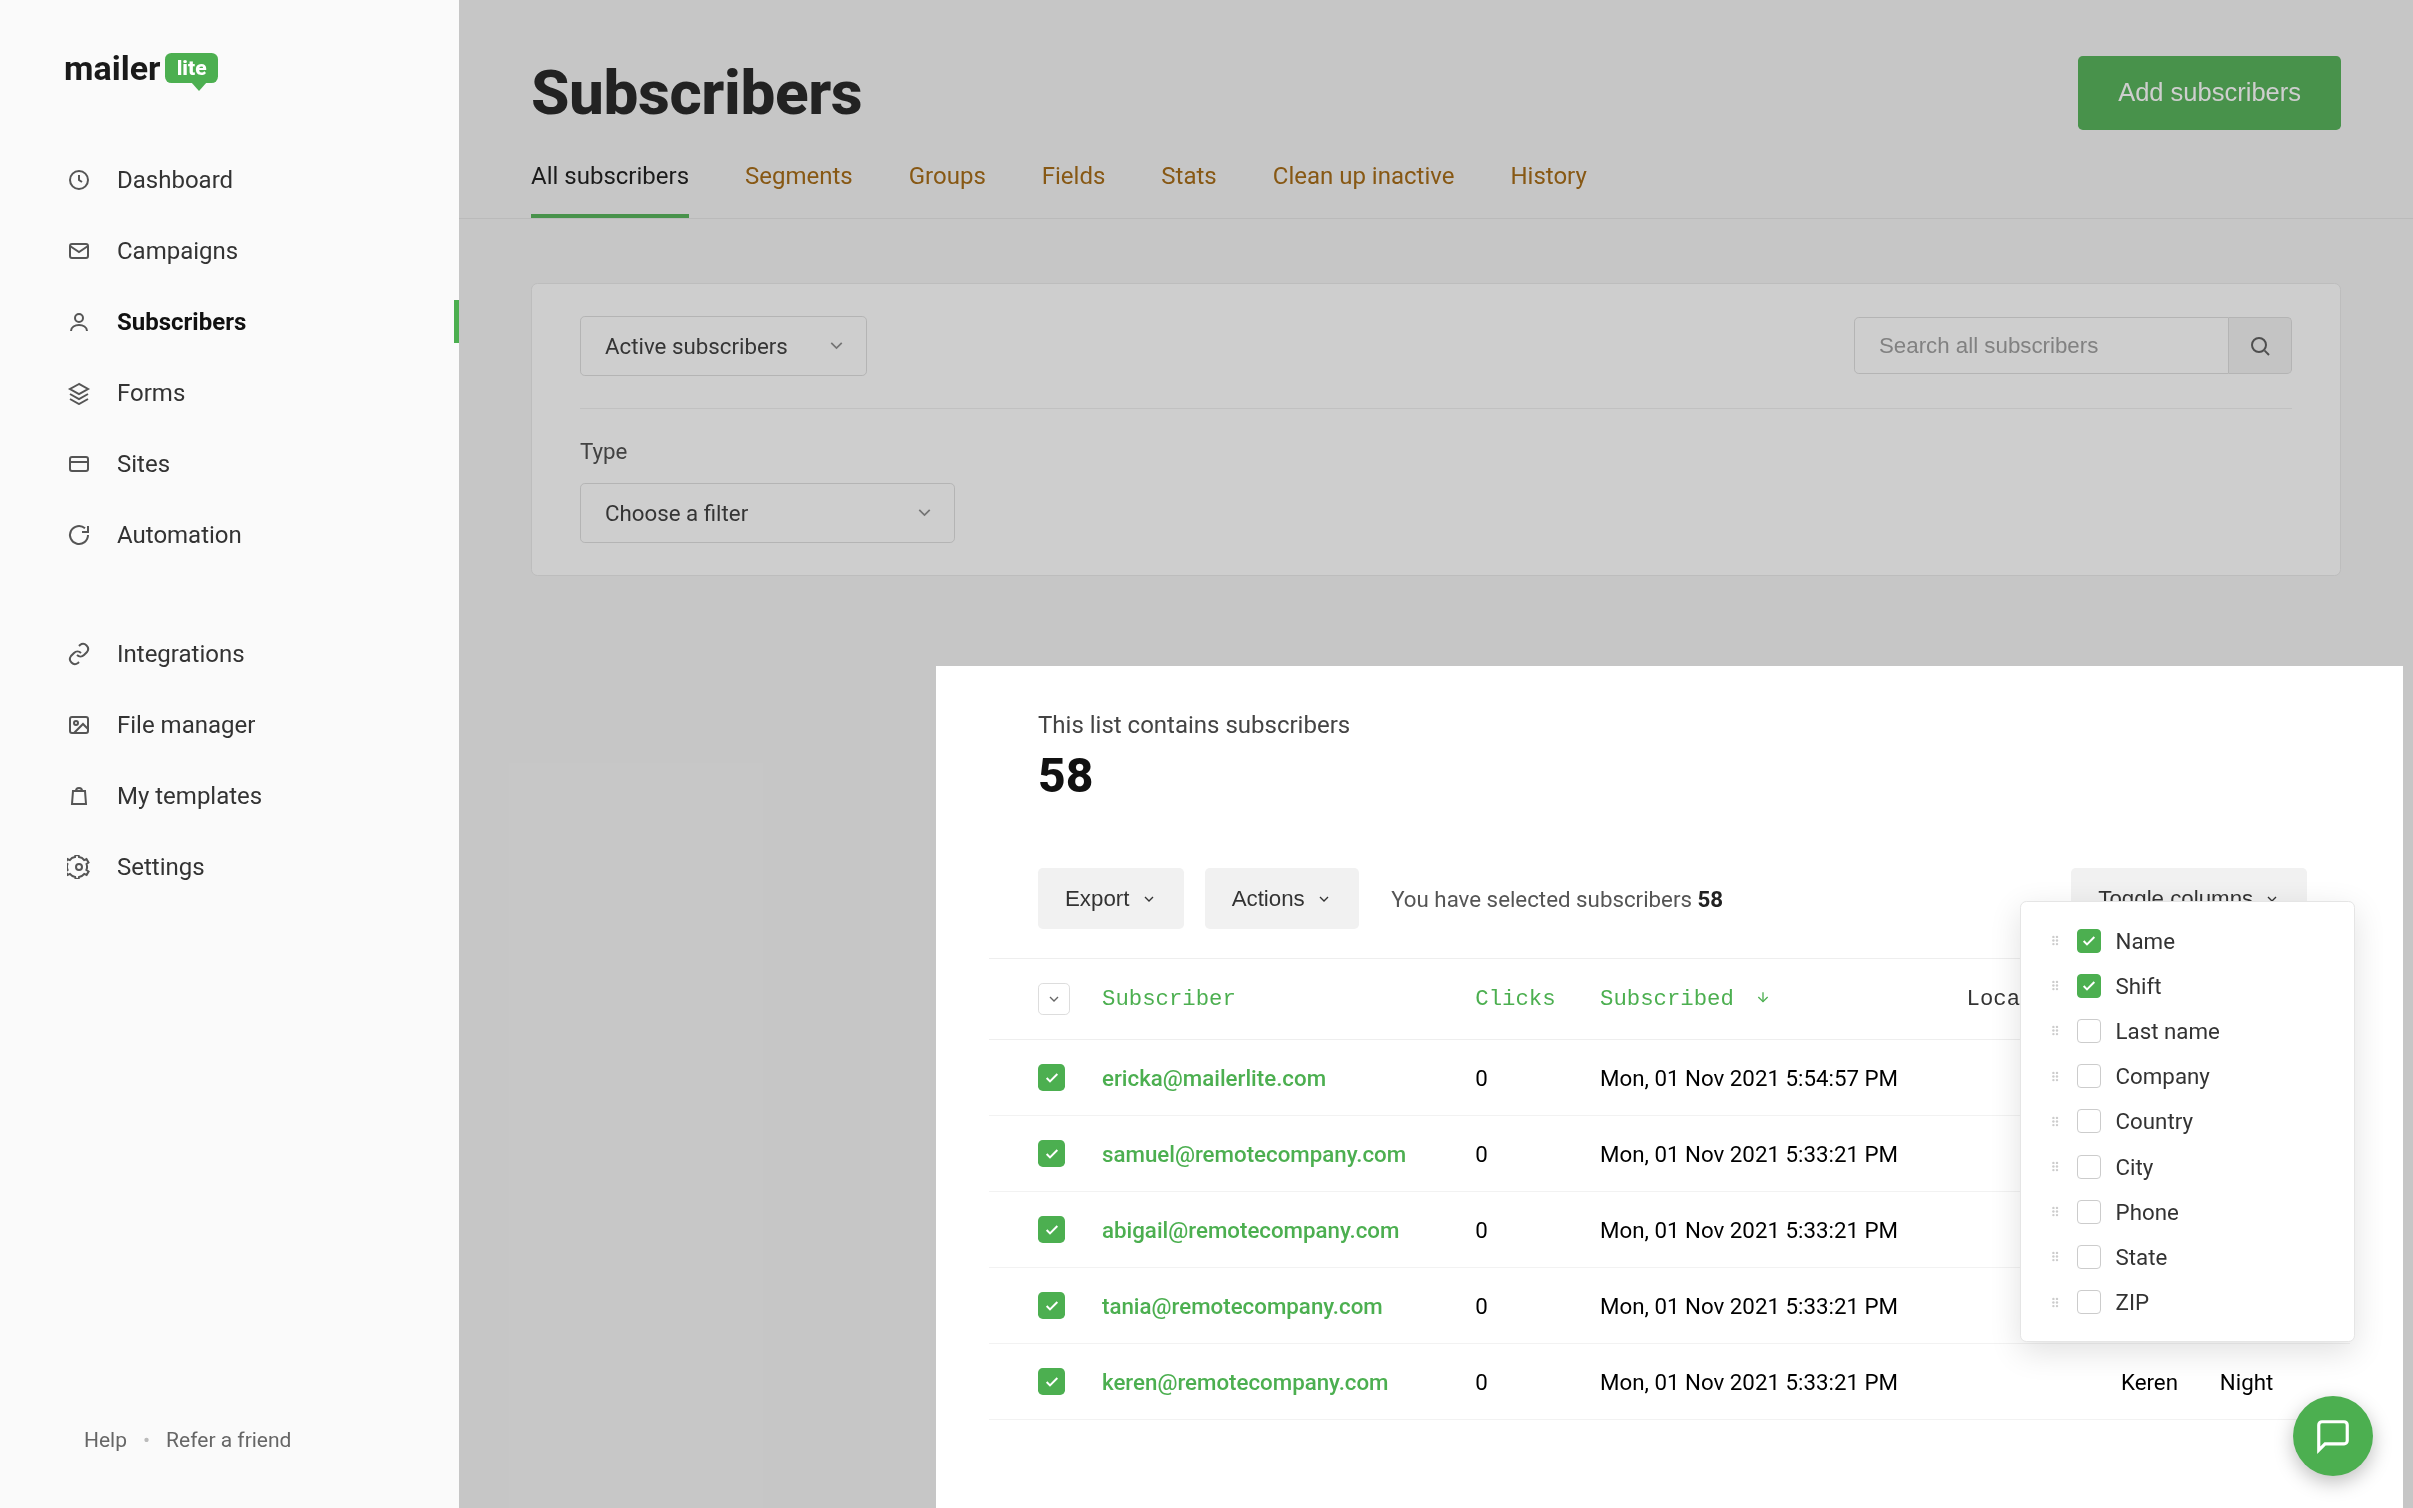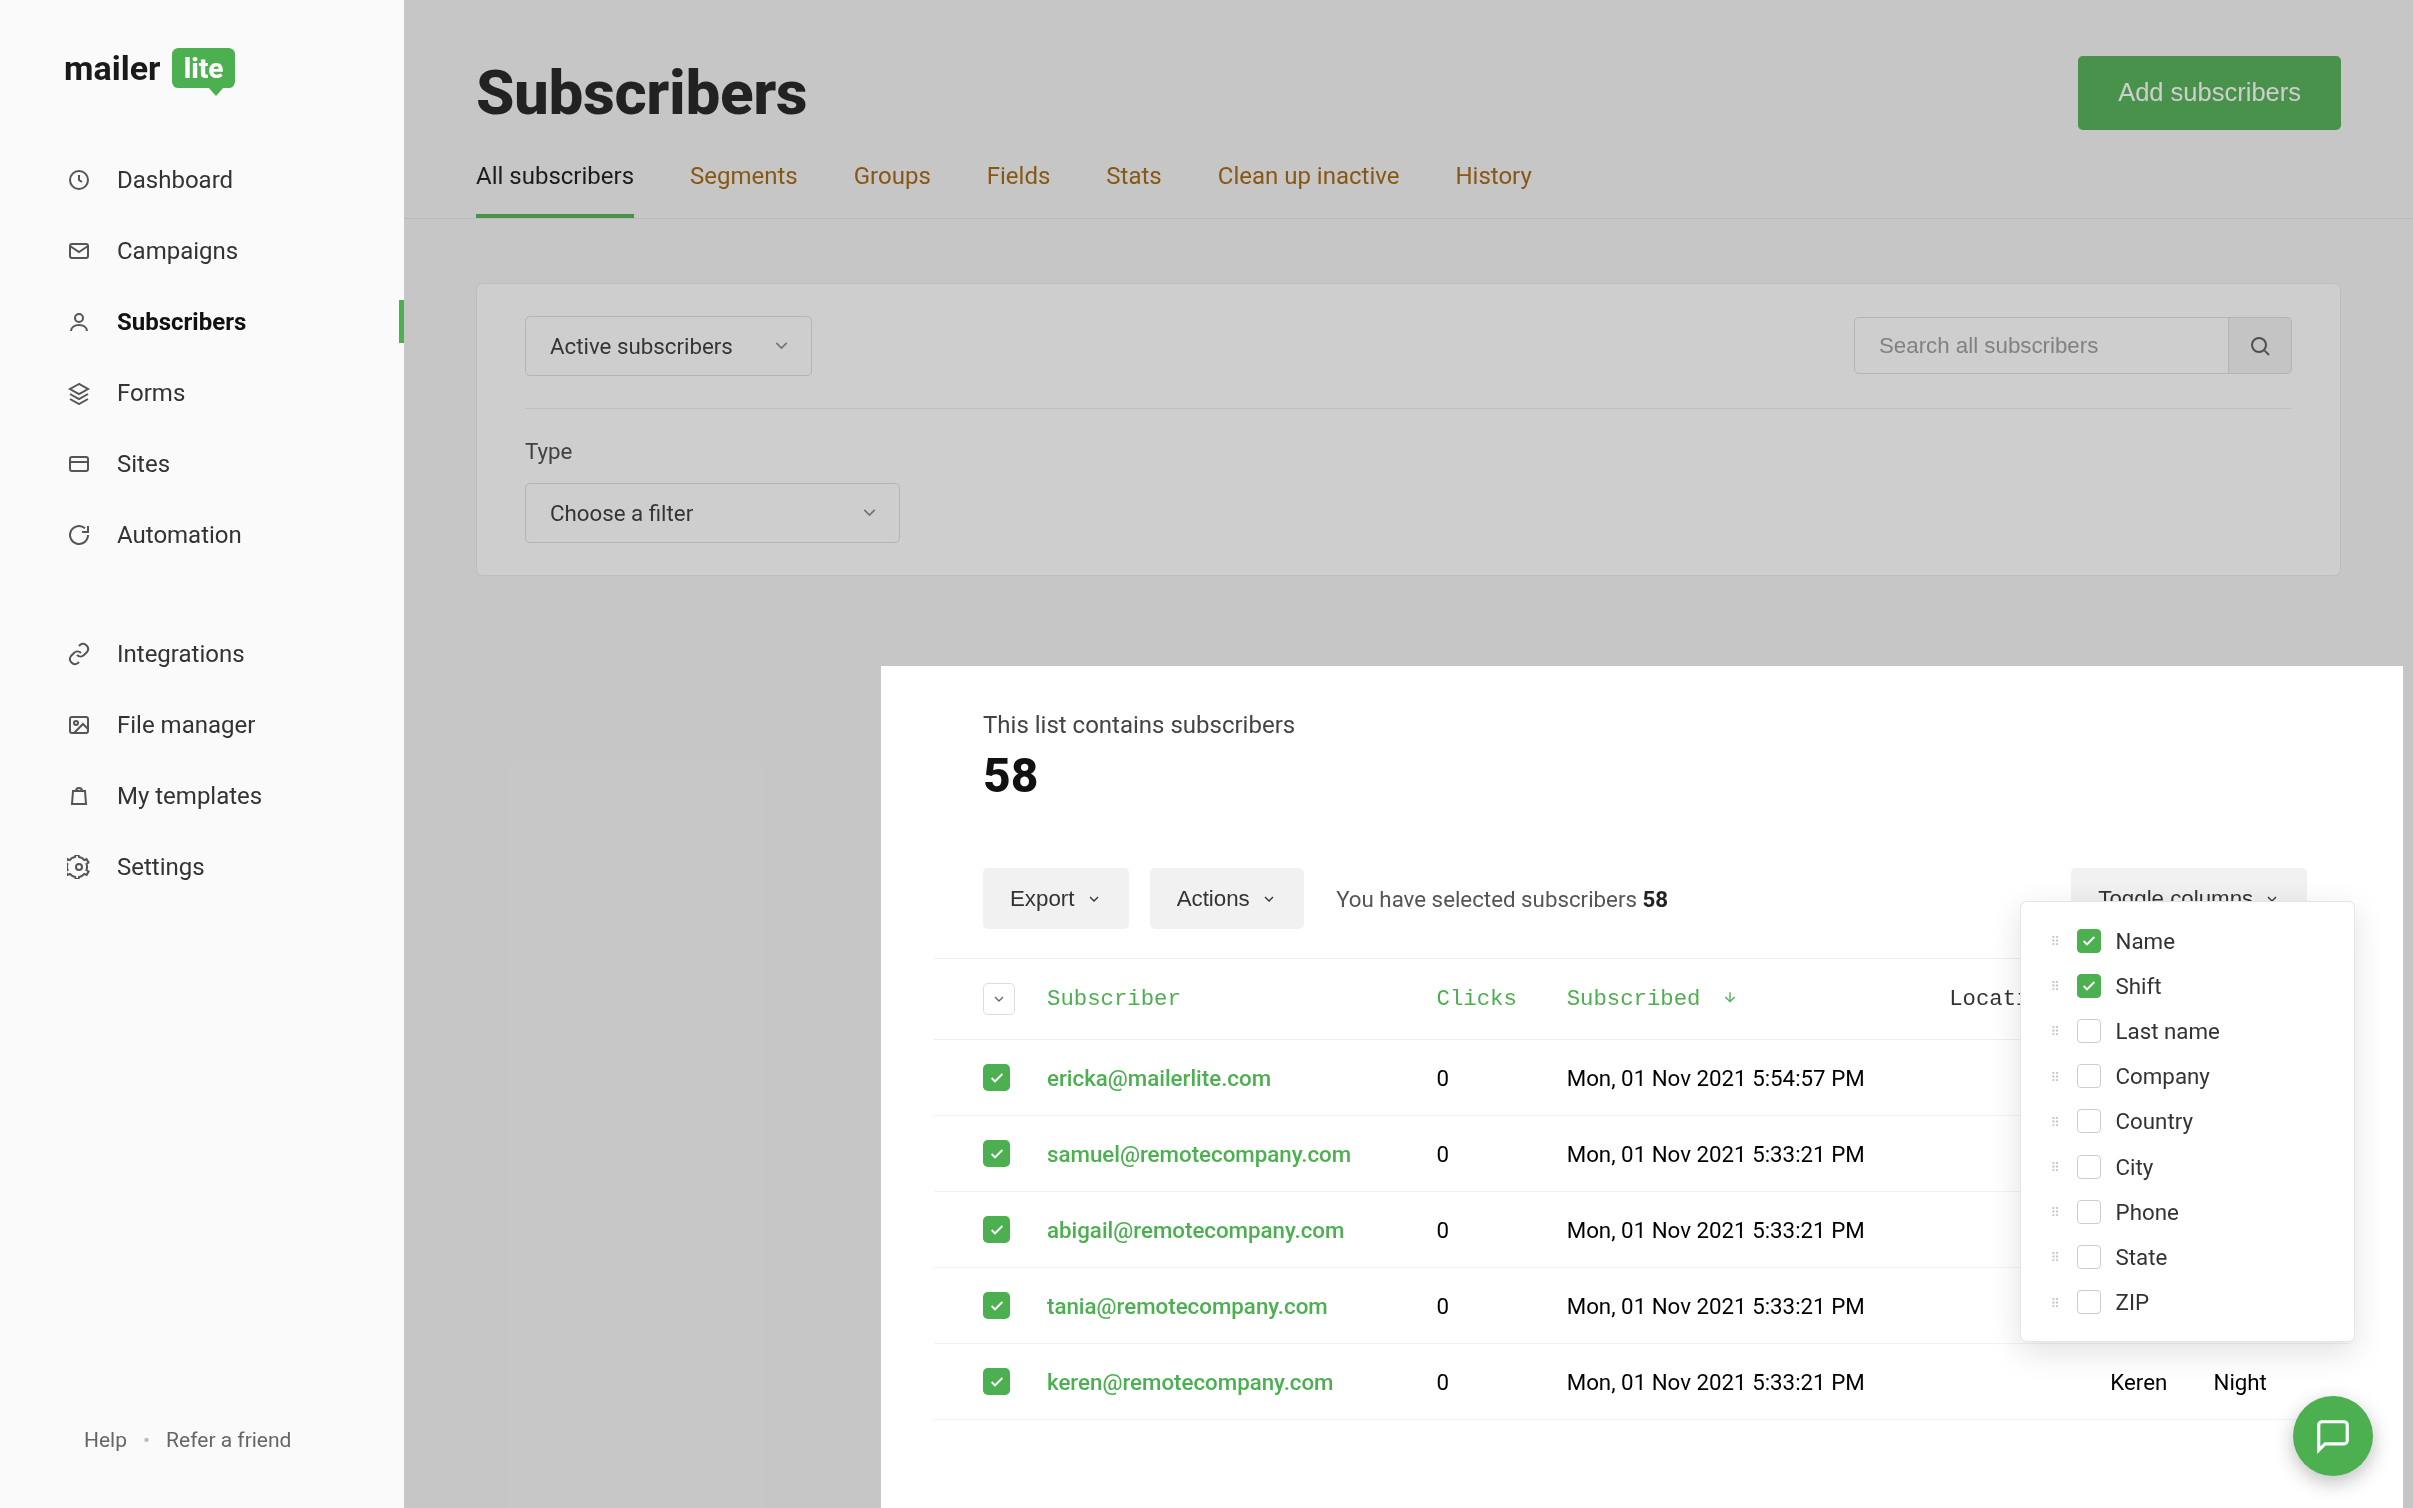--- a/index.html
+++ b/index.html
@@ -14,21 +14,21 @@
 }
 
 
 .app {
   display: flex;
   width: 100%;
   height: 100%;
 }
 
 .sidebar {
-  width: 404px;
+  width: 459px;
   background: #fafafa;
   padding: 48px 0 32px 0;
   display: flex;
   flex-direction: column;
   height: 100%;
 }
 
 .main {
   flex: 1;
   background: #f5f5f5;
@@ -43,23 +43,23 @@
   align-items: center;
   font-weight: 700;
   font-size: 34px;
   color: #1a1a1a;
 }
 .logo-badge {
   background: #4caf50;
   color: #fff;
   border-radius: 6.4px;
   padding: 3.2px 11.2px;
-  margin-left: 12px;
+  margin-left: 5px;
   font-weight: 800;
-  font-size: 28px;
+  font-size: 21px;
   position: relative;
 }
 .logo-badge::after {
   content: "";
   position: absolute;
   bottom: -8px;
   right: 11.2px;
   width: 0; height: 0;
   border-left: 8px solid transparent;
   border-right: 8px solid transparent;

